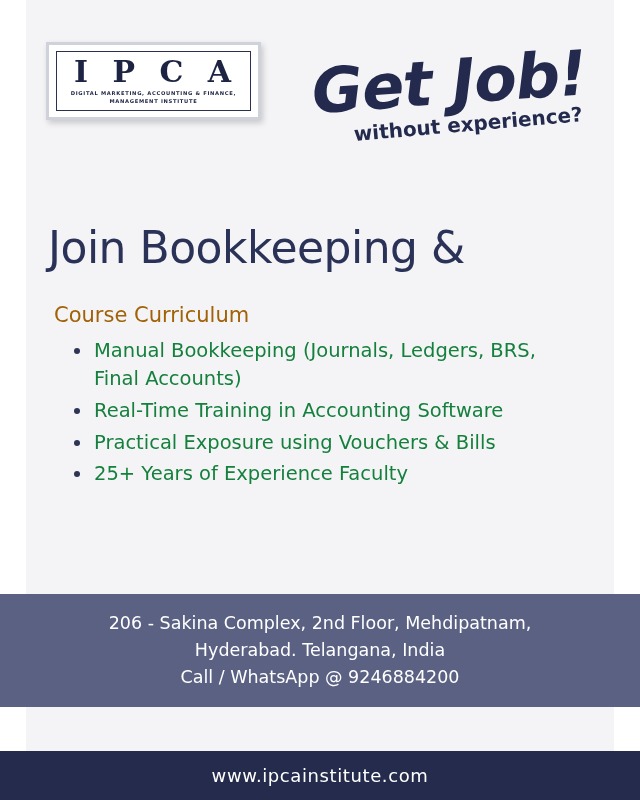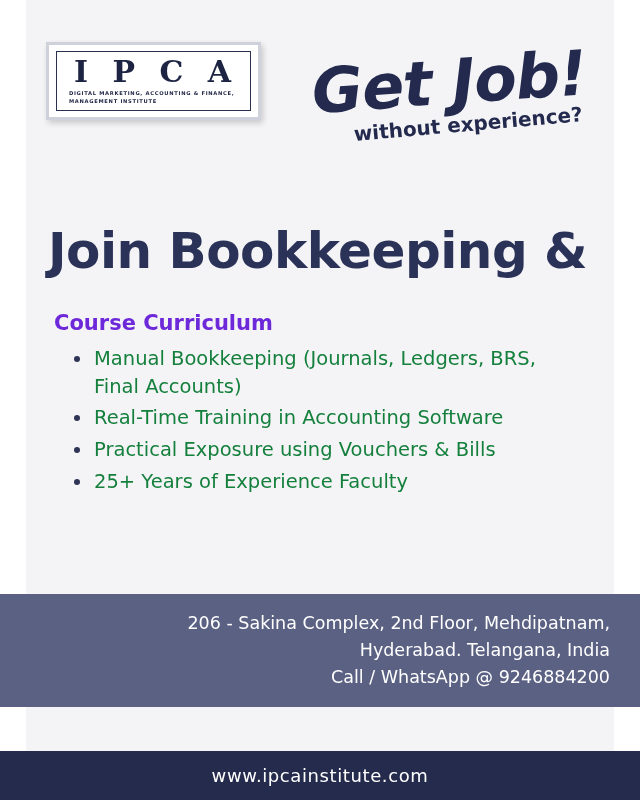--- a/index.html
+++ b/index.html
@@ -63,21 +63,21 @@
     display: flex;
     flex-direction: column;
     align-items: center;
     justify-content: center;
     box-sizing: border-box;
     flex: 0 0 auto;
   }
   .logo-inner {
     border: 1px solid #2a3050;
     padding: 4px 12px 5px 12px;
-    text-align: left;
+    text-align: center;
   }
   .logo-name {
     font-family: "DejaVu Serif", serif;
     font-weight: bold;
     font-size: 30px;
     letter-spacing: 7px;
     color: #1d2342;
     line-height: 1.05;
     margin-left: 5px;
   }
@@ -121,36 +121,36 @@
     transform-origin: right bottom;
     white-space: nowrap;
   }
 
   
   .title-block {
     padding: 58px 22px 0 22px;
   }
   .title {
     font-family: "DejaVu Sans", sans-serif;
-    font-weight: bold;
-    font-size: 50px;
+    font-weight: normal;
+    font-size: 44px;
     line-height: 1.26;
     color: #2b3258;
     letter-spacing: -0.5px;
   }
 
   
   .curriculum {
     padding: 28px 22px 0 28px;
   }
   .curriculum-heading {
     font-family: "DejaVu Sans", sans-serif;
-    font-weight: bold;
+    font-weight: normal;
     font-size: 21px;
-    color: #6d28d9;
+    color: #a16207;
     margin-bottom: 10px;
   }
   ul.items {
     list-style: none;
     margin: 0;
     padding: 0 0 0 18px;
   }
   ul.items li {
     position: relative;
     font-size: 19.5px;
@@ -173,21 +173,21 @@
 
   
   .footer {
     position: relative;
     z-index: 3;
     flex: 0 0 auto;
   }
   .footer-address {
     background: #5b6183;
     color: #ffffff;
-    text-align: right;
+    text-align: center;
     padding: 16px 30px 16px 30px;
     font-size: 17.5px;
     line-height: 1.55;
   }
   .footer-address .addr-line {
     display: block;
   }
   .footer-web {
     background: #252b4d;
     color: #ffffff;

